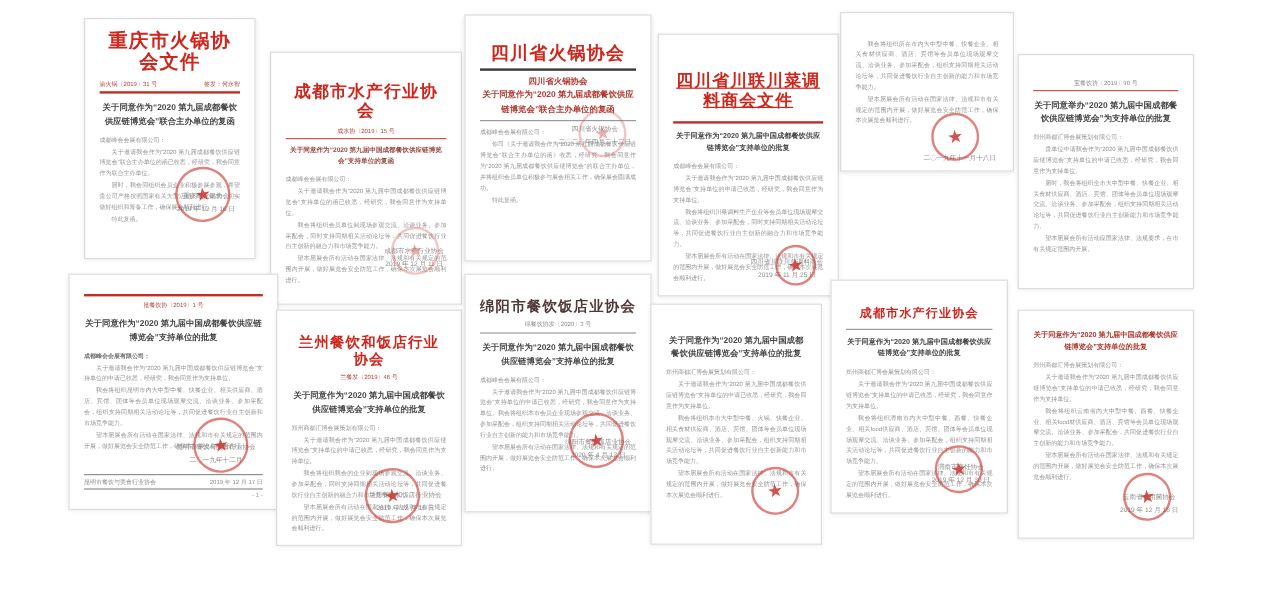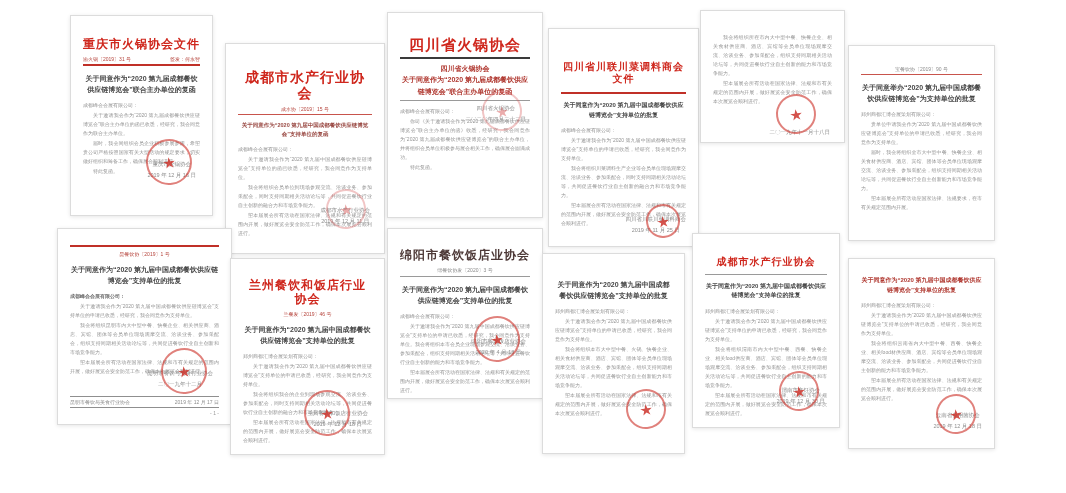--- a/index.html
+++ b/index.html
@@ -40,30 +40,30 @@
 
   
   #d1{left:70px;top:15px;width:143px;height:201px;}
   #d2{left:225px;top:43px;width:160px;height:211px;}
   #d3{left:387px;top:12px;width:156px;height:206px;}
   #d4{left:548px;top:28px;width:151px;height:219px;}
   #d5{left:700px;top:10px;width:145px;height:133px;}
   #d6{left:848px;top:45px;width:147px;height:196px;}
   #d7{left:57px;top:228px;width:175px;height:197px;}
   #d8{left:230px;top:258px;width:155px;height:197px;}
-  #d9{left:387px;top:228px;width:156px;height:171px;}
+  #d9{left:387px;top:228px;width:156px;height:199px;}
   #d10{left:542px;top:253px;width:143px;height:201px;}
   #d11{left:692px;top:233px;width:148px;height:195px;}
   #d12{left:848px;top:258px;width:147px;height:191px;}
 
   
-  #d1 .org{font-size:12px;margin-top:12px;}
+  #d1 .org{font-size:16px;}
   #d2 .org{font-size:14px;margin-top:16px;font-weight:600;}
   #d3 .org{font-size:15px;margin-top:14px;}
-  #d4 .org{font-size:10px;margin-top:22px;}
+  #d4 .org{font-size:14px;margin-top:22px;text-decoration:underline;}
   #d6 .org{font-size:12px;margin-top:14px;}
   #d7 .org{font-size:11px;margin-top:10px;}
   #d8 .org{font-size:12px;margin-top:10px;}
   #d9 .org{font-size:12px;margin-top:10px;color:#4e3a38;}
   #d11 .org{font-size:10px;margin-top:12px;font-weight:600;}
   #d12 .org{font-size:12px;margin-top:12px;}
 
   
   #d1 .sig{right:16px;bottom:34px;} #d1 .stamp{right:20px;bottom:30px;}
   #d2 .sig{right:14px;bottom:26px;} #d2 .stamp{right:18px;bottom:24px;}

